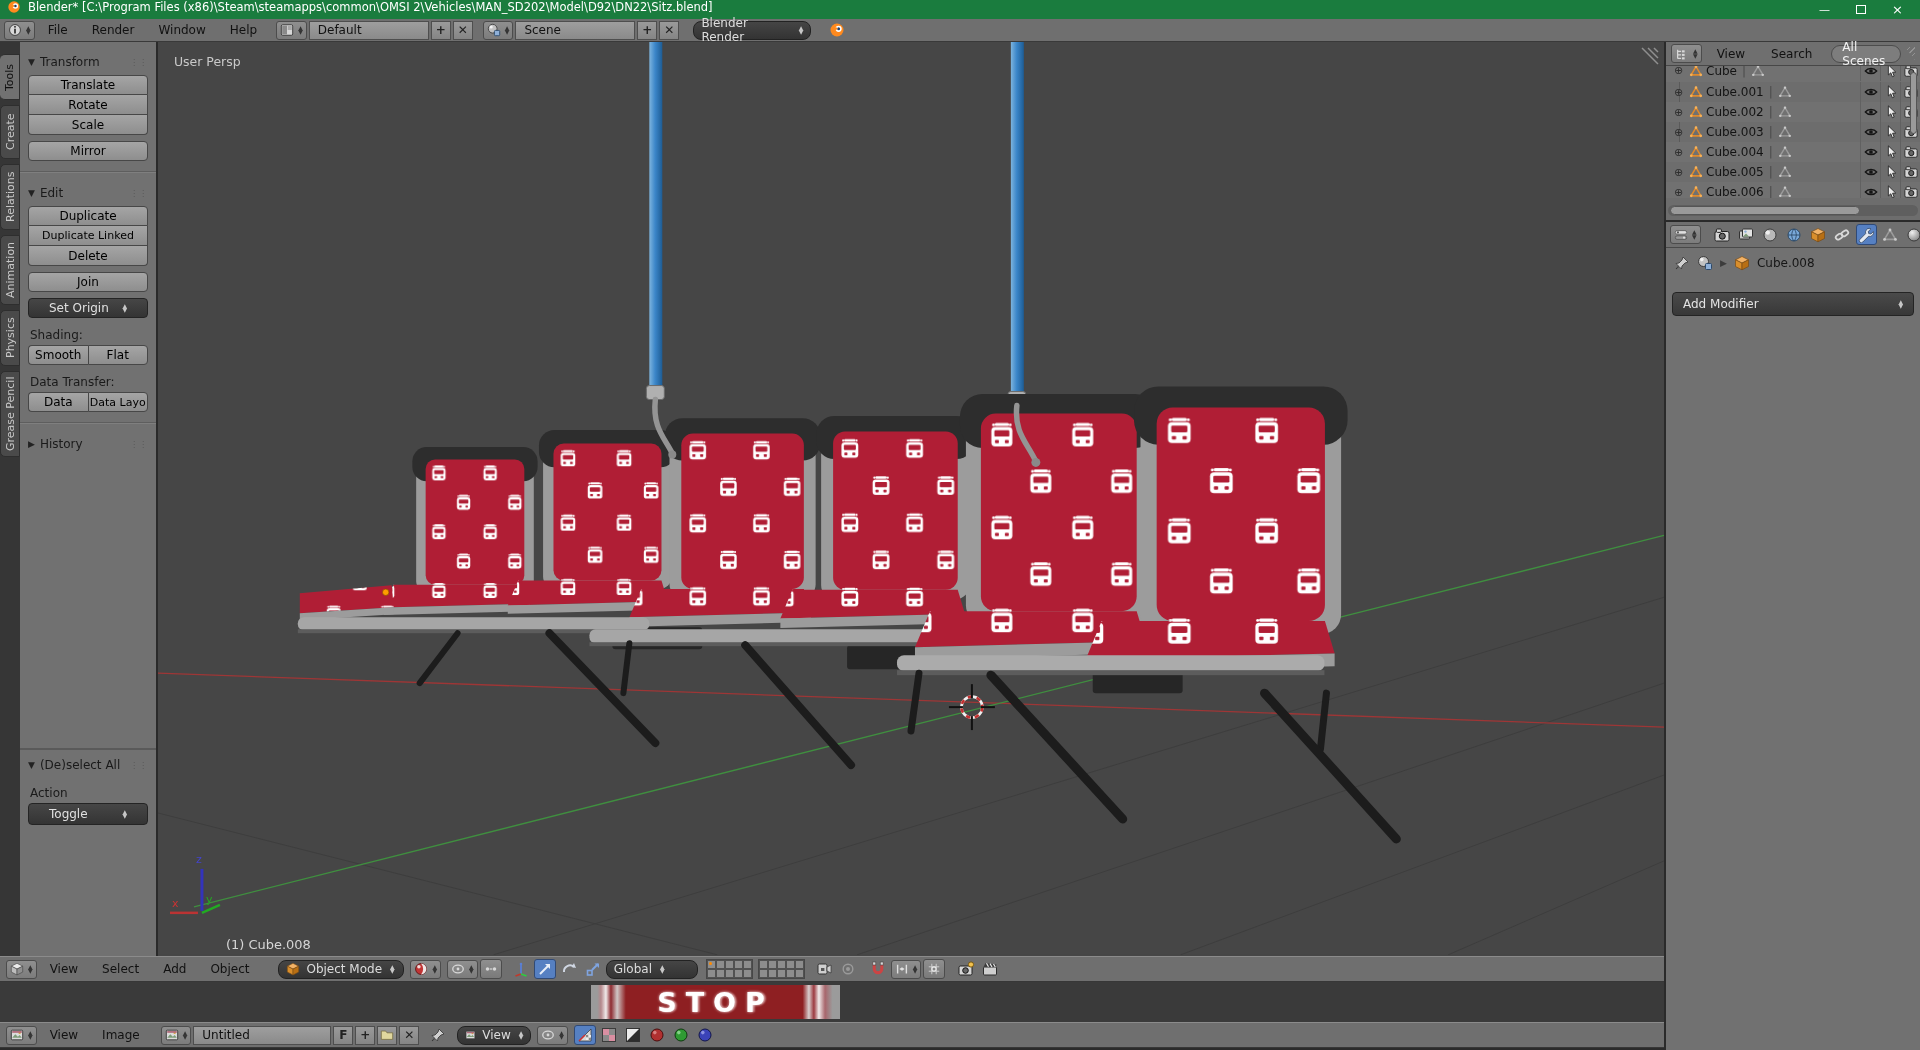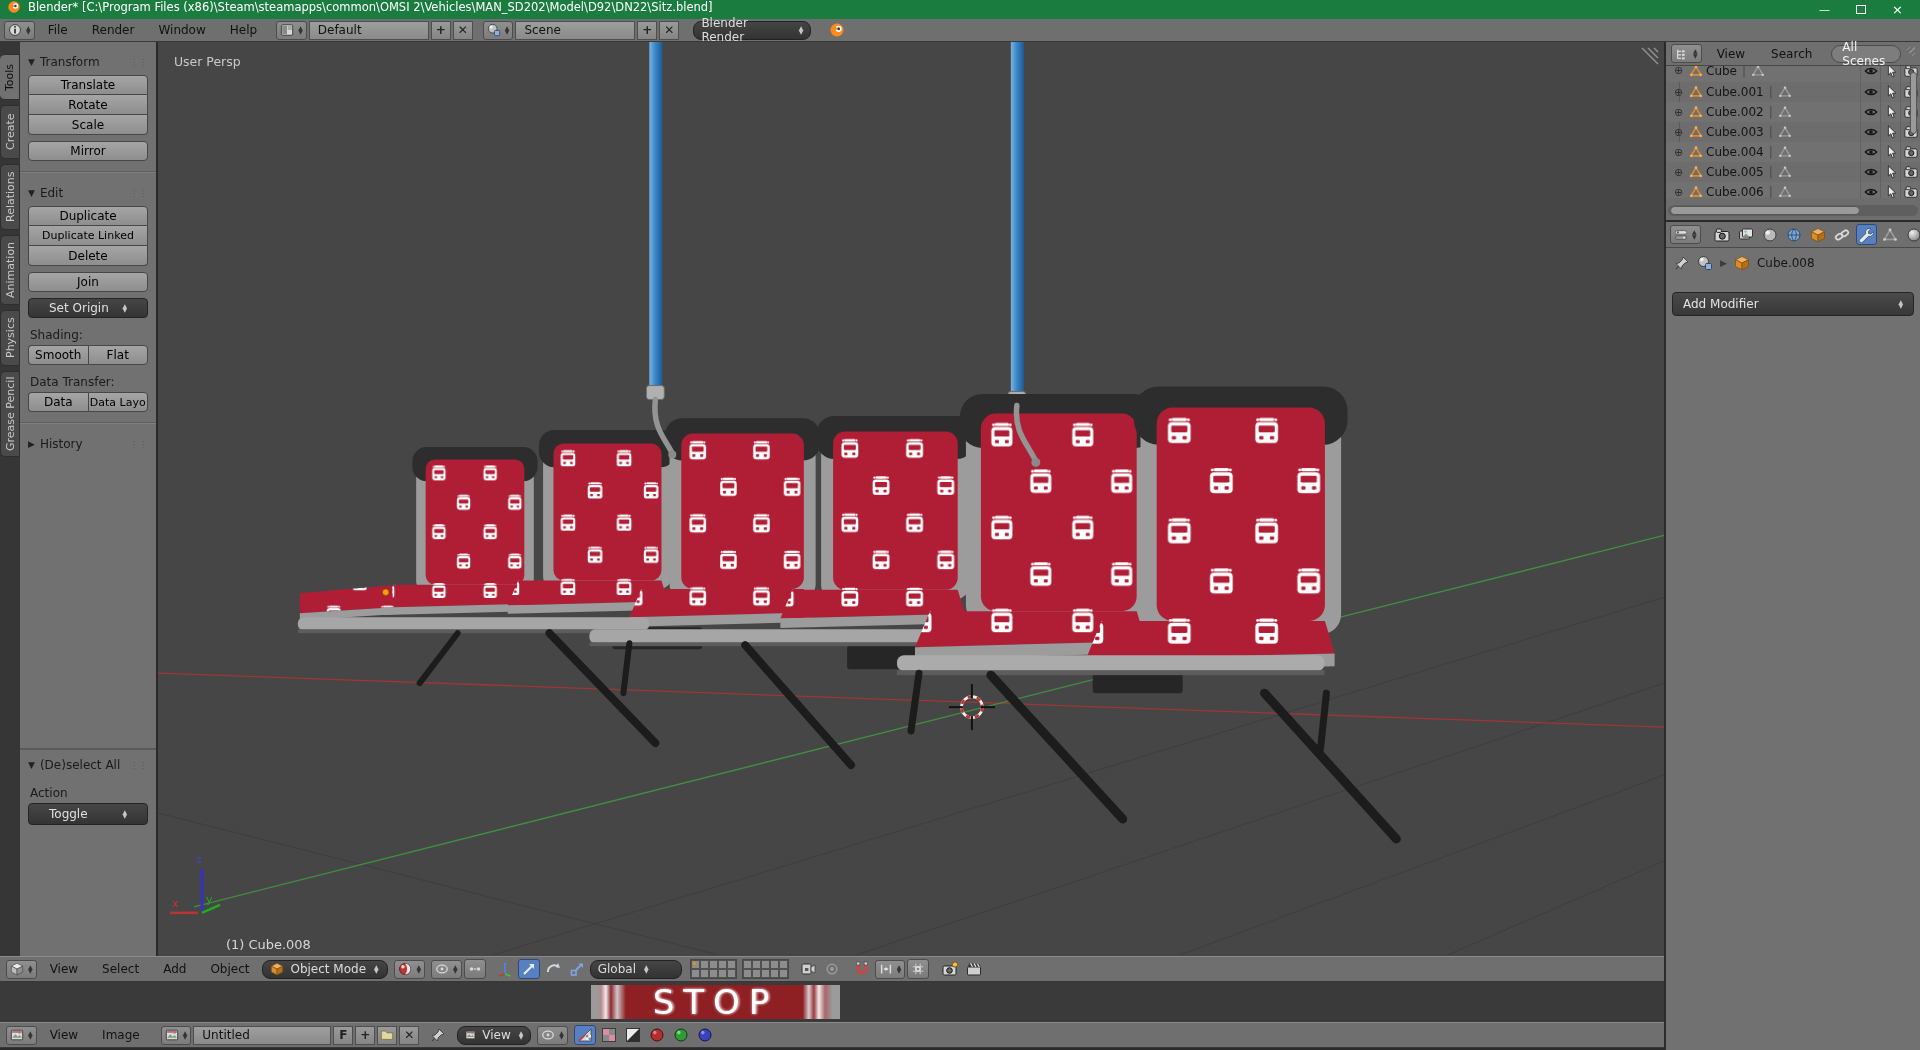--- a/index.html
+++ b/index.html
@@ -70,21 +70,21 @@
   .ic14{width:14px;height:14px;display:block;}
   .layers{display:flex;gap:5px;margin:0 6px;}
   .lgrp{display:grid;grid-template-columns:repeat(5,9px);grid-template-rows:9px 9px;border:1px solid #474747;}
   .lc{border:0.5px solid #515151;background:#8d8d8d;position:relative;}
   .lc.on::after{content:"";position:absolute;left:1px;top:1px;width:3px;height:3px;background:#ff8a00;border-radius:50%;}
 
   
   .imgview{height:40px;background:#3a3a3a;position:relative;flex:0 0 auto;}
   .stopstrip{position:absolute;left:591px;top:3px;width:249px;height:34px;display:flex;align-items:center;justify-content:center;
     background:linear-gradient(90deg,#9b9b9b 0%,#9b9b9b 2.5%,#b5888c 4%,#f0eaea 6%,#8d2a30 8%,#cfc6c6 10.5%,var(--c-stop_red) 14%,var(--c-stop_red) 85%,#d8cfcf 87.5%,#9c3a40 89.5%,#f0eaea 91.5%,#a8666c 94%,#9b9b9b 97%,#9b9b9b 100%);}
-  .stoptxt{color:#fff;font-weight:normal;font-size:34px;letter-spacing:9px;text-shadow:0 0 3px rgba(255,255,255,.75),2px 0 2px rgba(255,230,230,.5);}
+  .stoptxt{color:#fff;font-weight:bold;font-size:27px;letter-spacing:9px;text-shadow:0 0 3px rgba(255,255,255,.75),2px 0 2px rgba(255,230,230,.5);}
 
   
   .right-col{flex:1;display:flex;flex-direction:column;background:var(--c-panel);min-width:0;}
   .outliner{height:180px;border-bottom:2px solid #2a2a2a;position:relative;background:#6d6d6d;}
   .ohead{height:24px;background:var(--c-header);border-bottom:1px solid #474747;display:flex;align-items:center;gap:4px;padding:0 5px;color:#111;}
   .oscn{background:#7d7d7d;border:1px solid #4c4c4c;border-radius:9px;color:#f2f2f2;height:18px;display:flex;align-items:center;padding:0 10px;margin-left:4px;}
   .orows{position:relative;height:132px;overflow:hidden;}
   .orow{height:20px;display:flex;align-items:center;color:#141414;position:relative;padding-left:8px;gap:3px;}
   .orow:nth-child(even){background:#717171;}
   .orow .plus{color:#2e2e2e;font-size:11px;width:12px;}
@@ -580,21 +580,21 @@
         <span class="icbtn">
           <svg class="ic14">
               <use href="#i-editor3d"></use>
             </svg>
           <span class="stp">▲<br>▼</span>
         </span>
         <span class="hmenu">View</span>
         <span class="hmenu">Select</span>
         <span class="hmenu">Add</span>
         <span class="hmenu">Object</span>
-        <span class="ddk" style="margin-left:0;width:126px">
+        <span class="ddk" style="margin-left:16px;width:126px">
           <svg class="ic14">
               <use href="#i-cube"></use>
             </svg>
           <span>Object Mode</span>
           <span class="stp lt">▲<br>▼</span>
         </span>
         <span class="icbtn" style="margin-left:4px">
           <svg class="ic14">
               <use href="#i-shading"></use>
             </svg>

